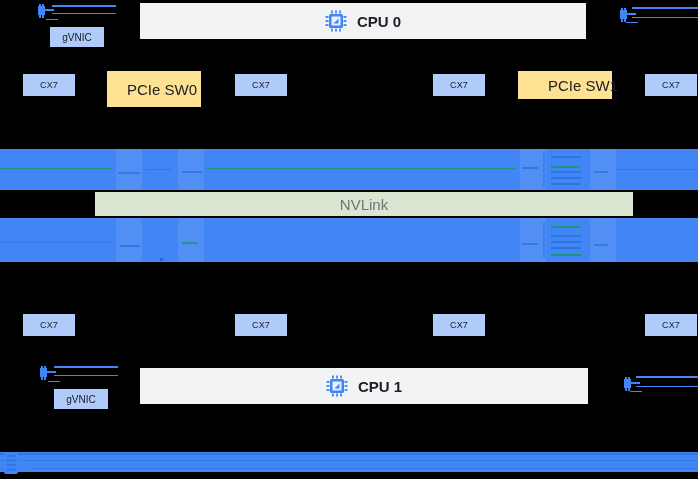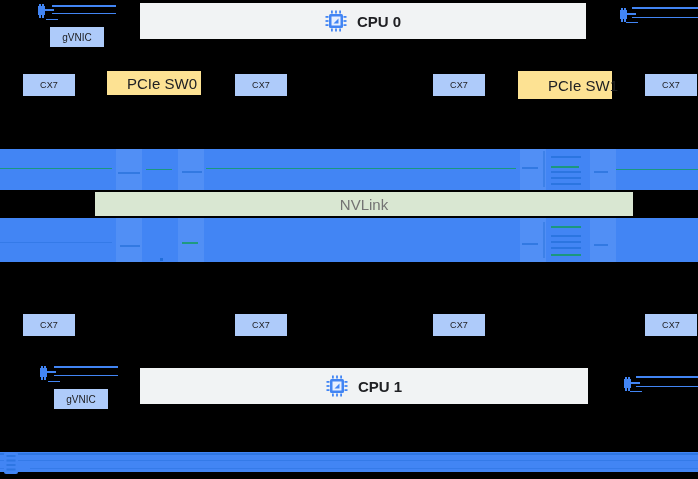--- a/index.html
+++ b/index.html
@@ -138,21 +138,21 @@
         <rect x="4" y="11" width="2" height="3" fill="#4285F4"></rect>
         <rect x="7" y="5" width="9" height="2" fill="#4285F4"></rect>
       </svg>
     </span>
     <span class="rule" style="left:12px;top:1px;width:66px;"></span>
     <span class="rule2" style="left:12px;top:11px;width:66px;"></span>
     <span class="rule2" style="left:6px;top:16px;width:12px;"></span>
   </div>
 
   <div class="chip chip-cx7 abs" style="left:23px;top:74px;width:52px;height:22px;">CX7</div>
-  <div class="chip chip-pcie abs" style="left:107px;top:71px;width:94px;height:24px;padding-left:16px;">PCIe SW0</div>
+  <div class="chip chip-pcie abs" style="left:107px;top:71px;width:94px;height:36px;padding-left:16px;">PCIe SW0</div>
   <div class="chip chip-cx7 abs" style="left:235px;top:74px;width:52px;height:22px;">CX7</div>
   <div class="chip chip-cx7 abs" style="left:433px;top:74px;width:52px;height:22px;">CX7</div>
   <div class="chip chip-pcie abs" style="left:518px;top:71px;width:94px;height:28px;padding-left:36px;">PCIe SW1</div>
   <div class="chip chip-cx7 abs" style="left:645px;top:74px;width:52px;height:22px;">CX7</div>
 
   <div class="gpu-band abs" style="left:0px;top:149px;width:698px;height:41px;overflow:hidden;">
     <span class="deco-soft" style="left:116px;top:0px;width:26px;height:41px;opacity:.55;"></span>
     <span class="deco-soft" style="left:178px;top:0px;width:26px;height:41px;opacity:.55;"></span>
     <span class="deco-soft" style="left:520px;top:0px;width:26px;height:41px;opacity:.55;"></span>
     <span class="deco-soft" style="left:590px;top:0px;width:26px;height:41px;opacity:.55;"></span>

